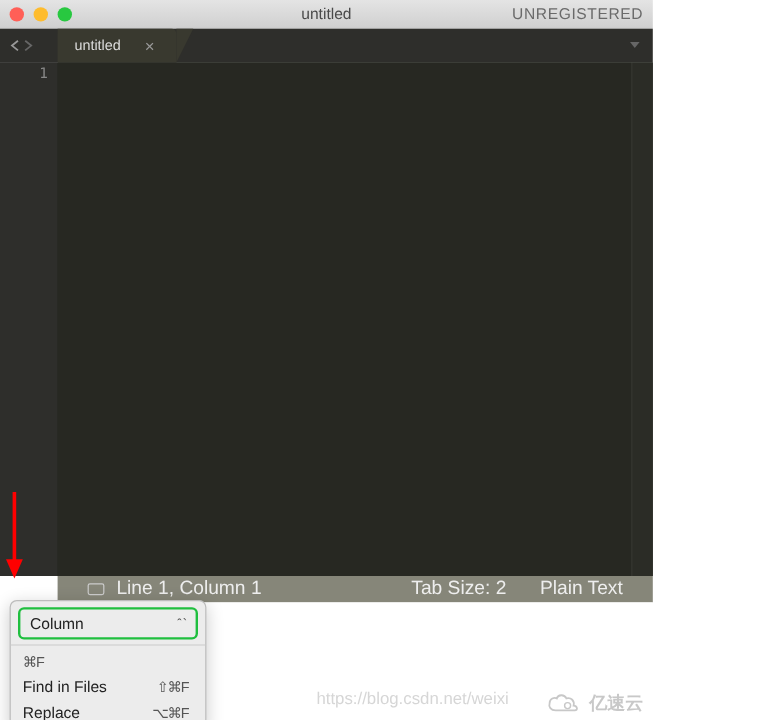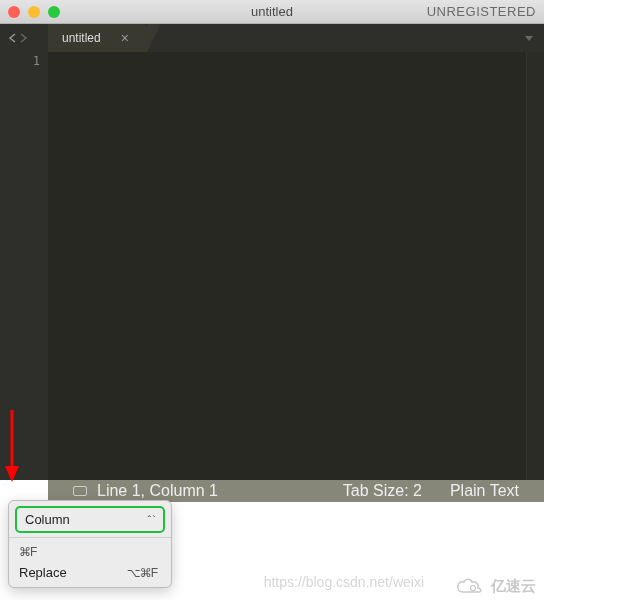--- a/index.html
+++ b/index.html
@@ -116,18 +116,22 @@
   <div class="context-menu">
     <div class="menu-highlight">
       <span class="menu-label">Column</span>
       <span class="menu-shortcut">ˆ `</span>
     </div>
     <div class="menu-sep"></div>
     <div class="menu-item">
       <span class="menu-shortcut">⌘F</span>
     </div>
     <div class="menu-item">
+      <span class="menu-label">Find in Files</span>
+      <span class="menu-shortcut">⇧⌘F</span>
+    </div>
+    <div class="menu-item">
       <span class="menu-label">Replace</span>
       <span class="menu-shortcut">⌥⌘F</span>
     </div>
   </div>
 
 </div>
 
 </body></html>

